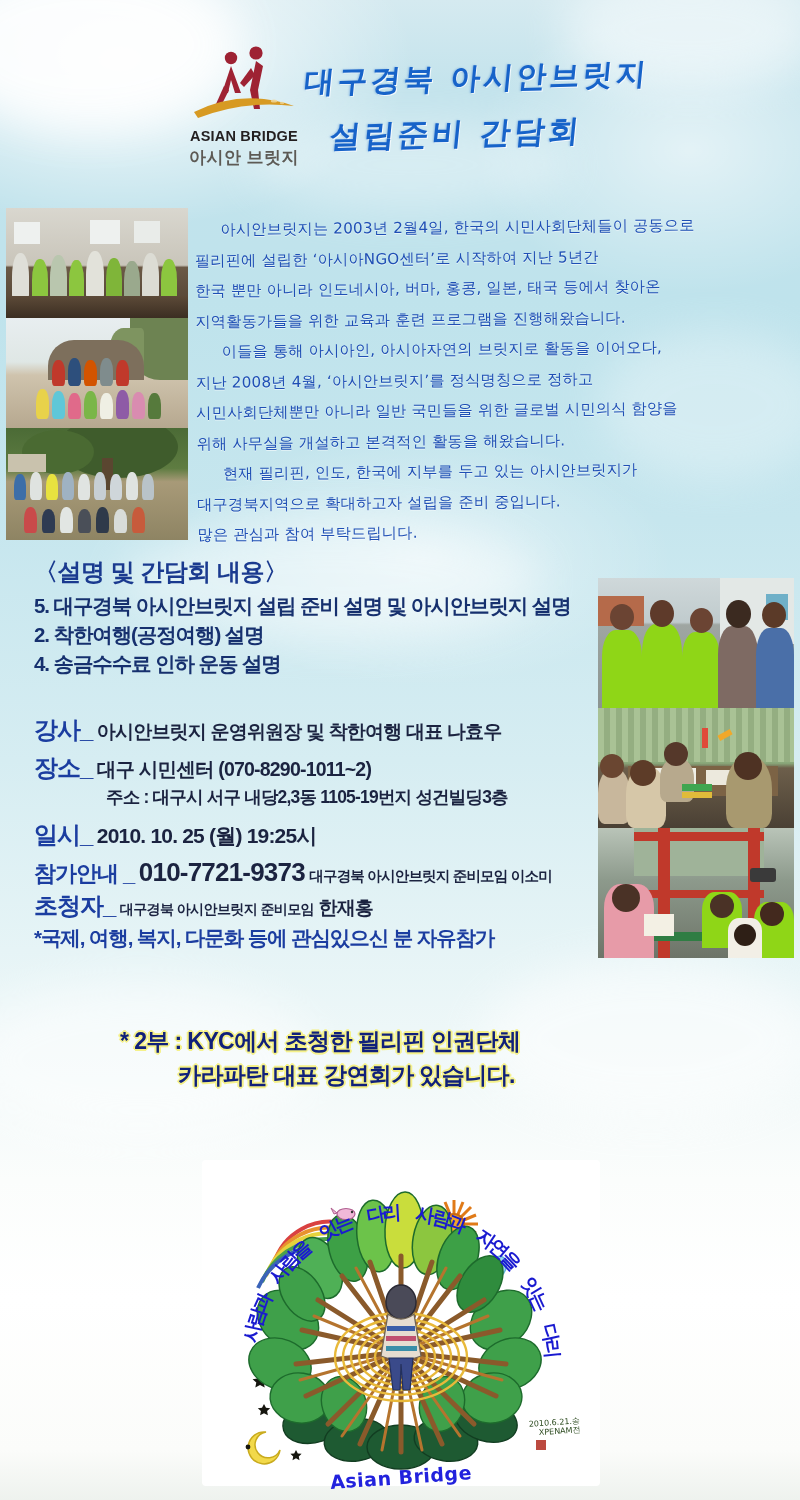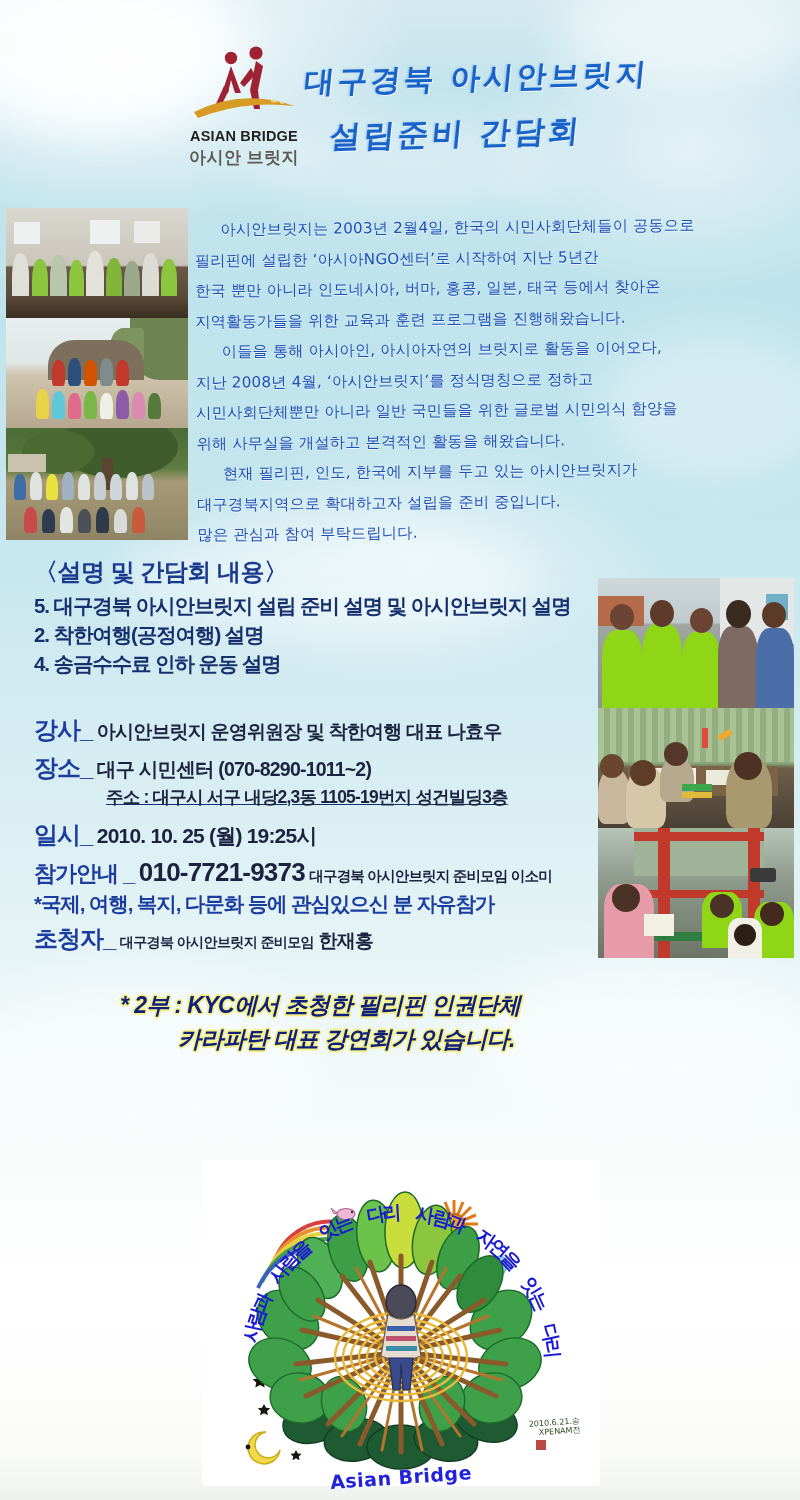--- a/index.html
+++ b/index.html
@@ -153,21 +153,21 @@
     letter-spacing: -0.8px;
   }
   .r-speaker { height: 38px; }
   .r-speaker .dkey { font-size: 24px; }
   .r-speaker .dval { font-size: 19px; }
 
   .r-place { height: 33px; }
   .r-place .dkey { font-size: 24px; }
   .r-place .dval { font-size: 19.5px; }
 
-  .r-addr { height: 34px; padding-left: 72px; text-decoration: underline; }
+  .r-addr { height: 34px; padding-left: 72px; }
   .r-addr .dval { font-size: 17.5px; }
 
   .r-date { height: 38px; }
   .r-date .dkey { font-size: 24px; }
   .r-date .dval { font-size: 21px; }
 
   .r-contact { height: 33px; }
   .r-contact .dkey { font-size: 22px; }
   .r-contact .dval { font-size: 26px; }
   .r-contact .dsub { font-size: 14.5px; color: #1b2340; font-weight: bold; letter-spacing: -0.8px; }
@@ -183,33 +183,32 @@
   
   #right-photos {
     position: absolute;
     left: 598px; top: 578px;
     width: 196px;
   }
 
   
   #part2 {
     position: absolute;
-    left: 120px; top: 988px;
+    left: 120px; top: 1024px;
     width: 600px;
     font-weight: bold;
     color: #10207a;
     font-size: 23px;
     letter-spacing: -0.6px;
     line-height: 34px;
     text-shadow:
        1px  1px 0 #f5f18a, -1px  1px 0 #f5f18a,
        1px -1px 0 #f5f18a, -1px -1px 0 #f5f18a,
        0 2px 0 #f5f18a, 2px 0 0 #f5f18a,
        0 -2px 0 #f5f18a, -2px 0 0 #f5f18a;
-    font-style: italic;
   }
   #part2 .l2 { display: block; padding-left: 58px; }
 
   
   #illo {
     position: absolute;
     left: 196px; top: 1152px;
     width: 410px; height: 338px;
   }
   #illo-card {
@@ -391,28 +390,28 @@
       <span class="dkey">일시_</span>
       <span class="dval">2010. 10. 25 (월) 19:25시</span>
     </div>
 
     <div class="drow r-contact">
       <span class="dkey">참가안내 _</span>
       <span class="dval">010-7721-9373</span>
       <span class="dsub">대구경북 아시안브릿지 준비모임 이소미</span>
     </div>
 
-    <div class="drow r-note">
-      <span class="dval">*국제, 여행, 복지, 다문화 등에 관심있으신 분 자유참가</span>
-    </div>
-
     <div class="drow r-host">
       <span class="dkey">초청자_</span>
       <span class="dsub">대구경북 아시안브릿지 준비모임</span>
       <span class="dname">한재홍</span>
+    </div>
+
+    <div class="drow r-note">
+      <span class="dval">*국제, 여행, 복지, 다문화 등에 관심있으신 분 자유참가</span>
     </div>
   </div>
 
   <div id="right-photos">
 
     <div class="photo" style="width:196px;height:130px;">
       <div style="position:absolute;inset:0;background:linear-gradient(to bottom,#cfd8da 0%,#c0cbcd 34%,#9fa6a2 36%,#8b9490 100%);"></div>
       <div style="position:absolute;right:0;top:0;width:74px;height:66px;background:#e3e8e6;"></div>
       <div style="position:absolute;right:6px;top:16px;width:22px;height:26px;background:#6fb0c8;"></div>
       <div style="position:absolute;left:0;top:18px;width:46px;height:30px;background:#b56a4a;"></div>

